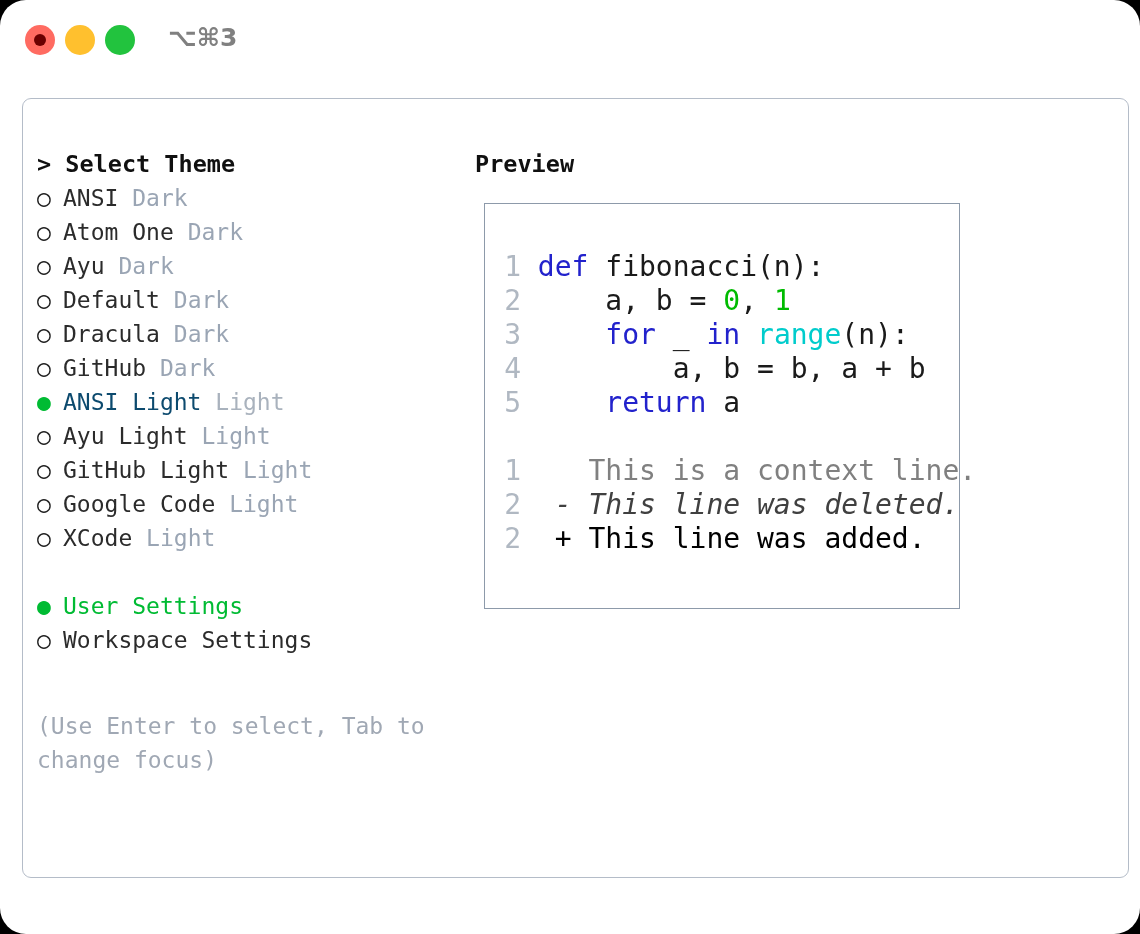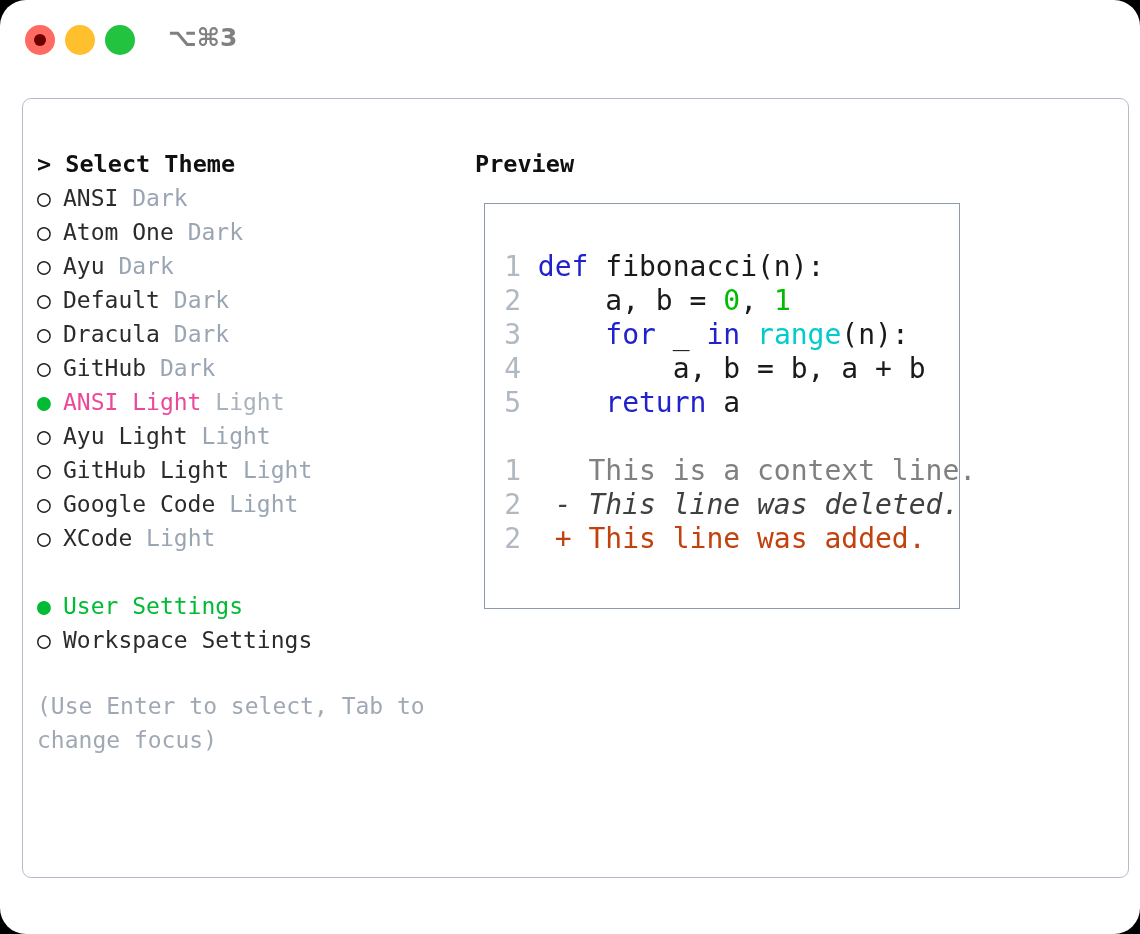--- a/index.html
+++ b/index.html
@@ -92,34 +92,34 @@
     color: #101010;
     font-size: 23.5px;
   }
   .marker {
     display: inline-block;
     width: 26px;
     color: #222222;
   }
   .marker.sel { color: #00bb33; }
   .theme-name { color: #2b2b2b; }
-  .theme-row.selected .theme-name { color: #ec4899; text-align: center; }
+  .theme-row.selected .theme-name { color: #0c4a6e; text-align: center; }
   .theme-kind { color: #9aa5b4; }
   .theme-row.selected .theme-kind { color: #a9b2bd; }
 
   #apply-block { margin-top: 34px; }
   #apply-title {
     color: #101010;
     padding-left: 26px;
   }
   .apply-row .opt-label { color: #2b2b2b; }
   .apply-row.selected .opt-label { color: #00bb33; }
 
   #hint {
-    margin-top: 32px;
+    margin-top: 52px;
     font-size: 23px;
     line-height: 34px;
     color: #a0a8b4;
     width: 400px;
   }
 
   
   #preview-column {
     position: absolute;
     left: 452px;
@@ -157,21 +157,21 @@
     color: #b0b8c2;
   }
   .code-line { height: 34px; }
   .blank-line { height: 34px; }
   .tok-kw  { color: #2222cc; }
   .tok-fn  { color: #00cccc; }
   .tok-num { color: #00bb00; }
   .tok-id  { color: #1a1a1a; }
   .diff-ctx { color: #808080; }
   .diff-del { color: #404040; font-style: italic; }
-  .diff-add { color: #c2410c; text-align: right; }
+  .diff-add { color: #000000; text-align: right; }
 </style>
 </head>
 <body>
 
 <div id="window">
 
   <div id="titlebar">
     <div class="dot" id="dot-close">
       <div class="inner"></div>
     </div>

